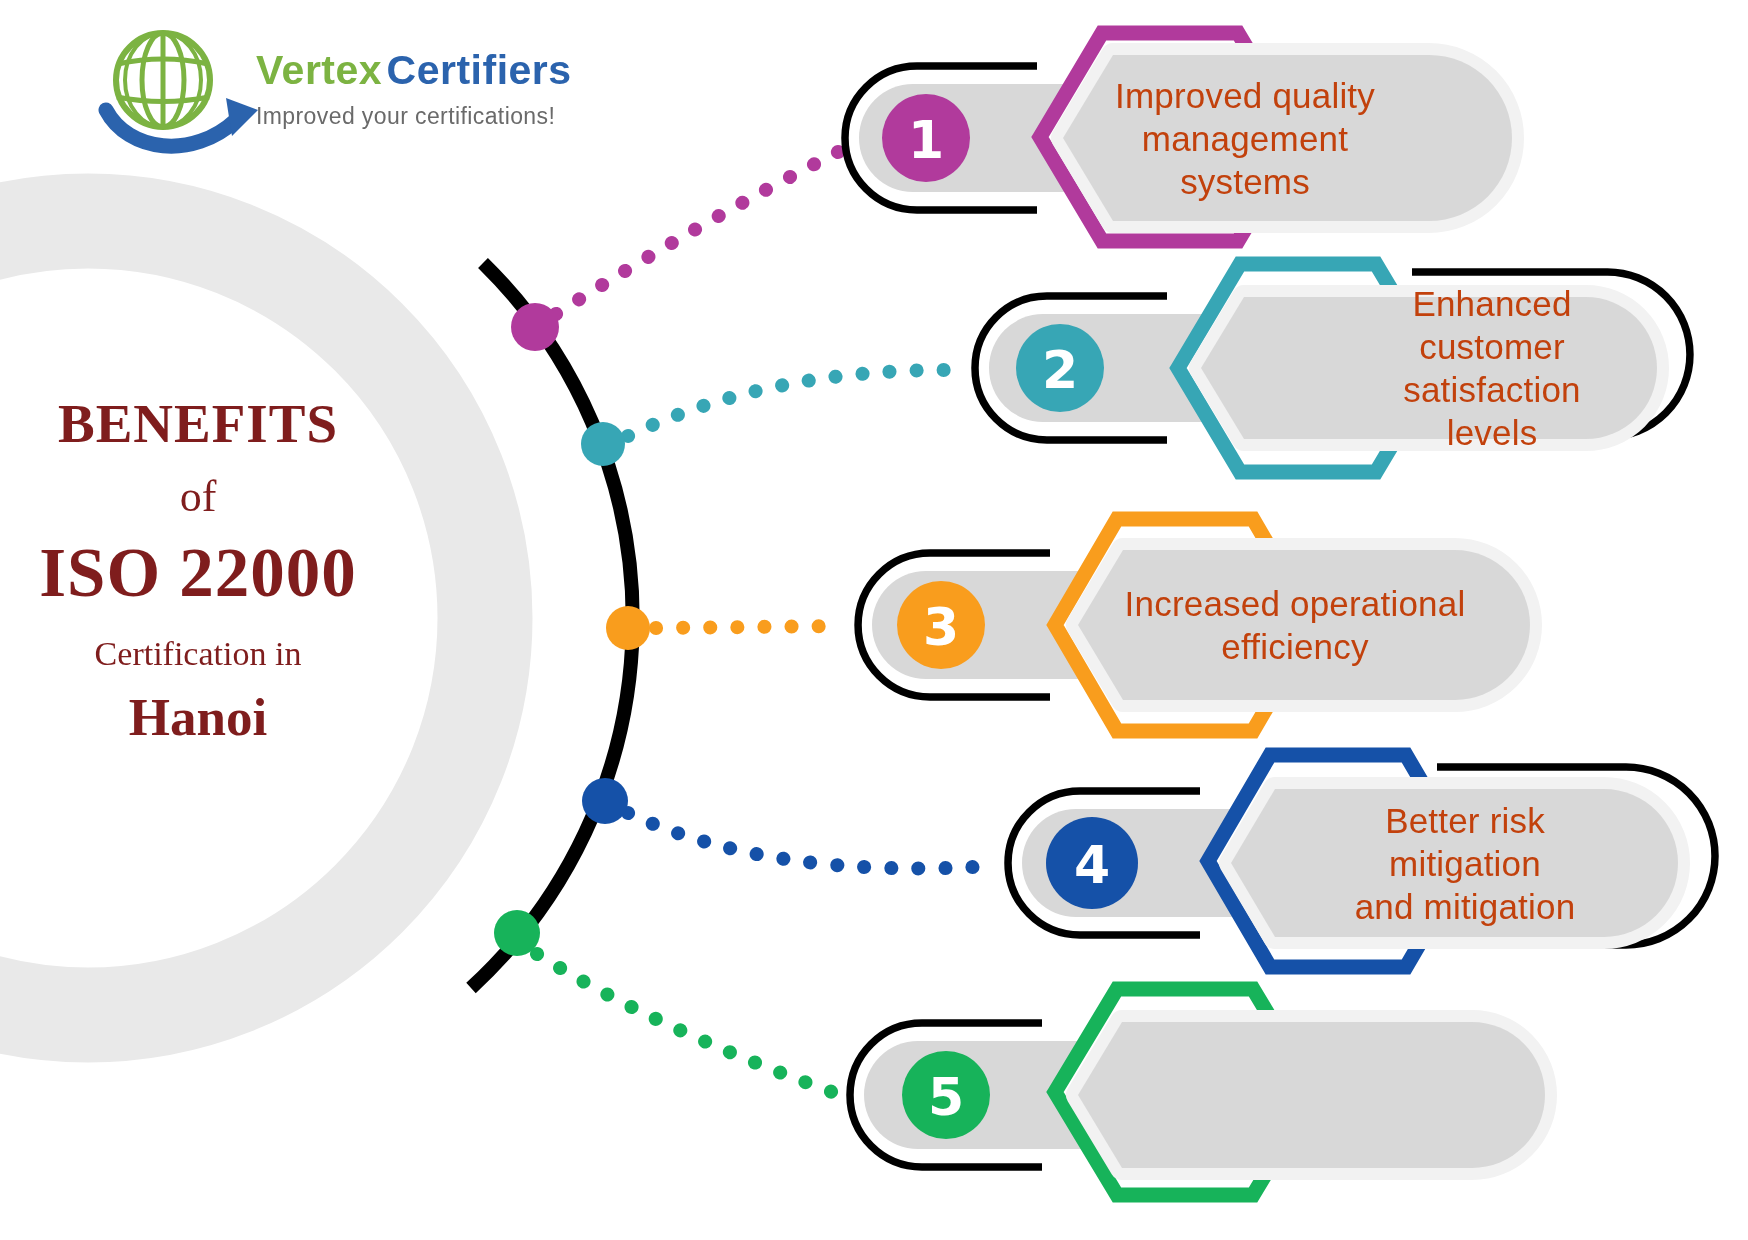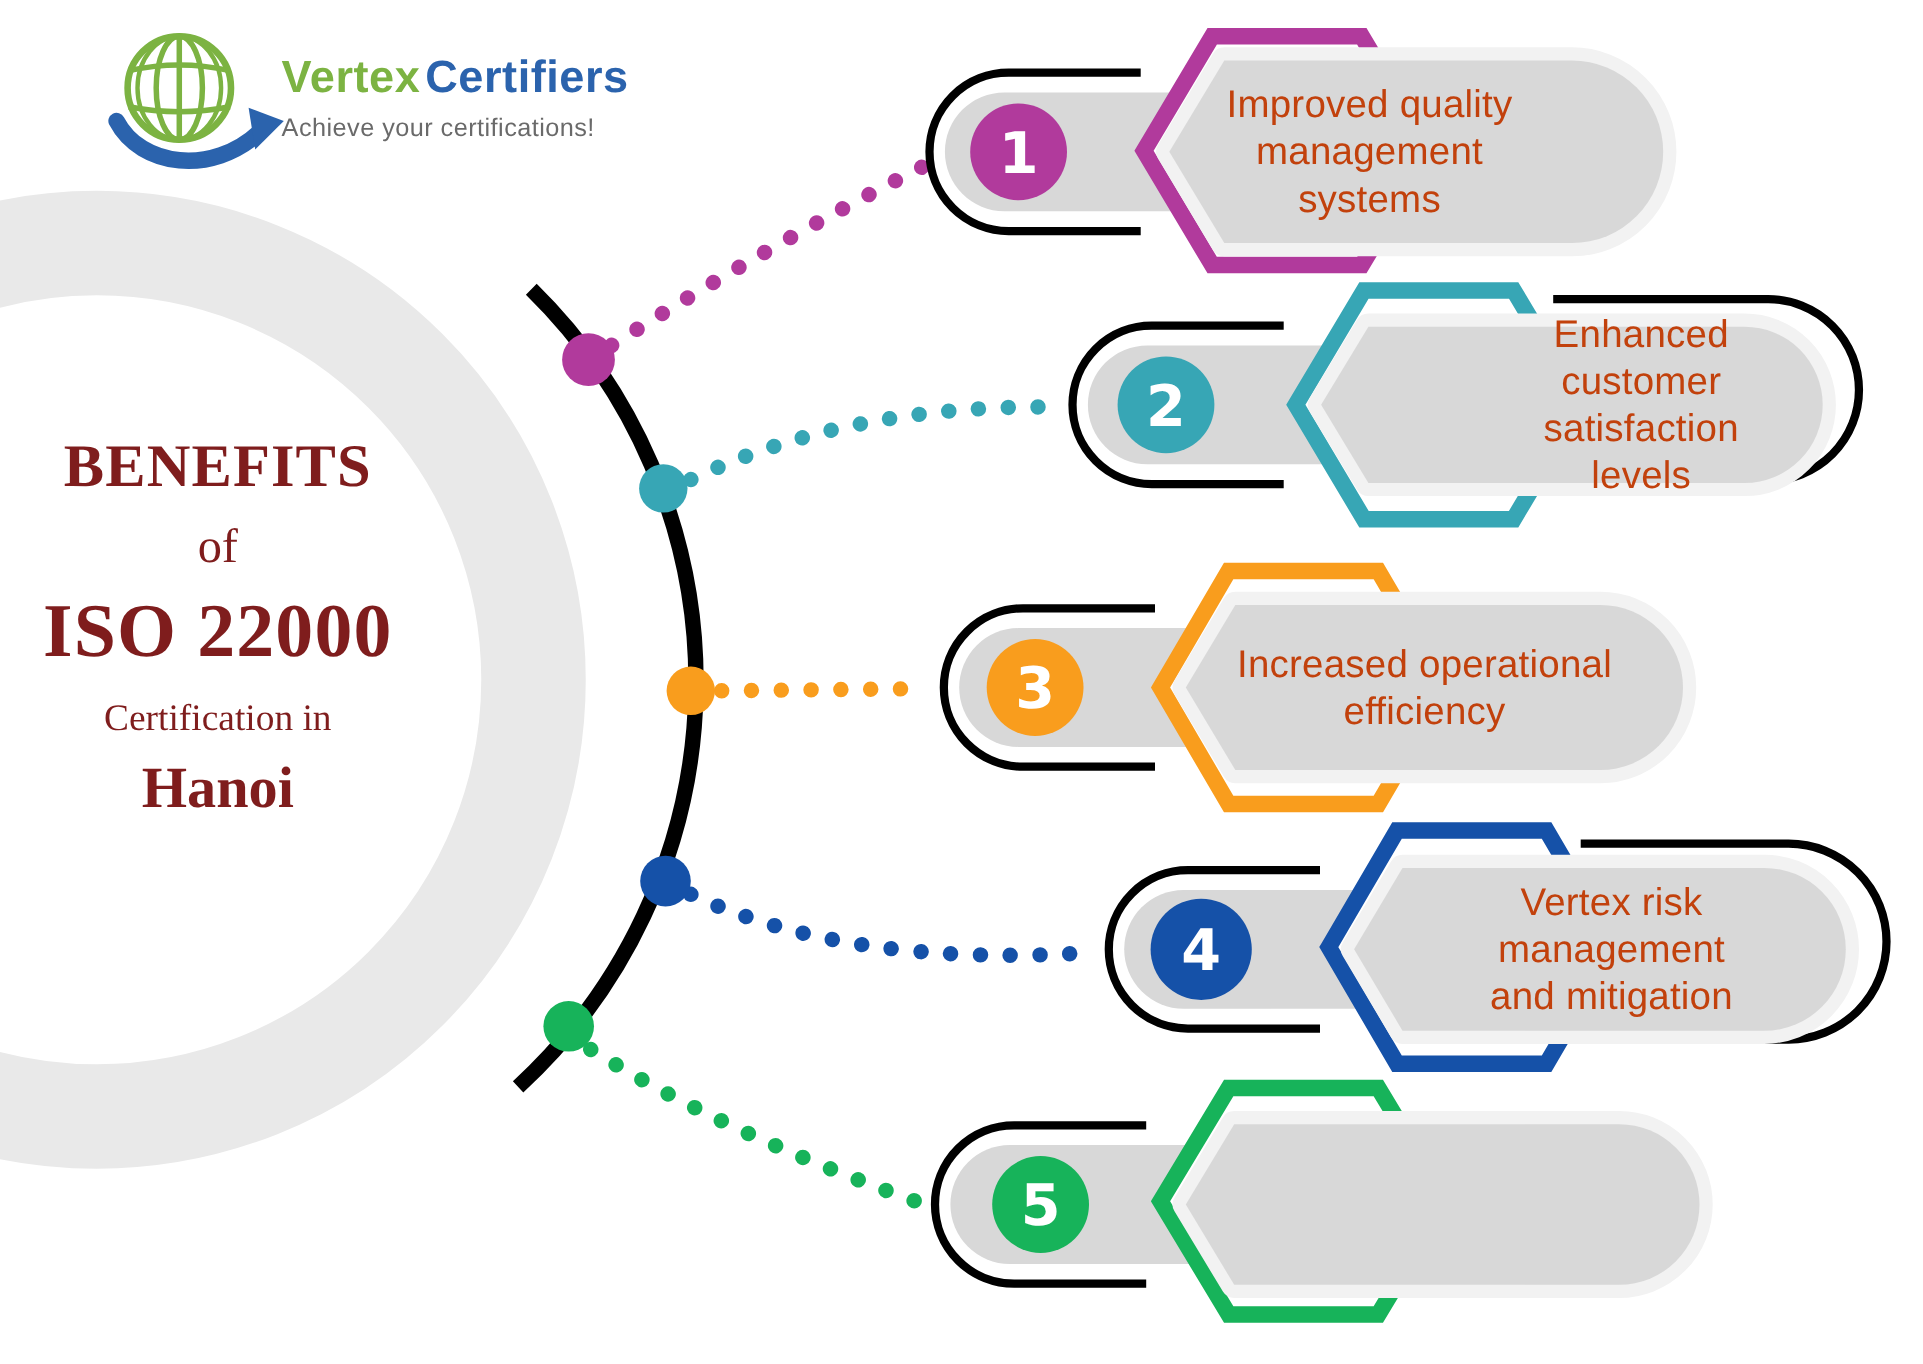--- a/index.html
+++ b/index.html
@@ -112,21 +112,21 @@
         </g>
         <g>
           <path d="M 8 98 C 30 140 95 148 138 108" fill="none" stroke="#ffffff" stroke-width="26"></path>
           <path d="M 8 98 C 30 140 95 148 138 108" fill="none" stroke="#2b63ad" stroke-width="15" stroke-linecap="round"></path>
           <polygon points="128,86 160,98 134,124" fill="#2b63ad"></polygon>
         </g>
       </svg>
     <div class="logo-text">
       <span class="brand" style="color: rgb(124, 179, 66);">Vertex</span>
       <span class="brand" style="color: rgb(43, 99, 173);">Certifiers</span>
-      <span class="brand-tagline" style="color: rgb(106, 106, 106);">Achieve your certifications!</span>
+      <span class="brand-tagline" style="color: rgb(106, 106, 106);">Improved your certifications!</span>
     </div>
   </header>
 
   <section class="title-block">
     <div class="t-heading">BENEFITS</div>
     <div class="t-of">of</div>
     <div class="t-standard">ISO 22000</div>
     <div class="t-sub">Certification in</div>
     <div class="t-city">Hanoi</div>
   </section>
@@ -137,16 +137,16 @@
   <div class="item-number" style="left: 1092px; top: 865px;">4</div>
   <div class="item-number" style="left: 946px; top: 1097px;">5</div>
 
   <div class="item-label" style="left: 1245px; top: 138px;">Improved quality
 management
 systems</div>
   <div class="item-label" style="left: 1492px; top: 368px;">Enhanced customer
 satisfaction levels</div>
   <div class="item-label" style="left: 1295px; top: 625px;">Increased operational
 efficiency</div>
-  <div class="item-label" style="left: 1465px; top: 863px;">Vertex risk management
+  <div class="item-label" style="left: 1465px; top: 863px;">Better risk mitigation
 and mitigation</div>
 
 </div>
 
 </body></html>

